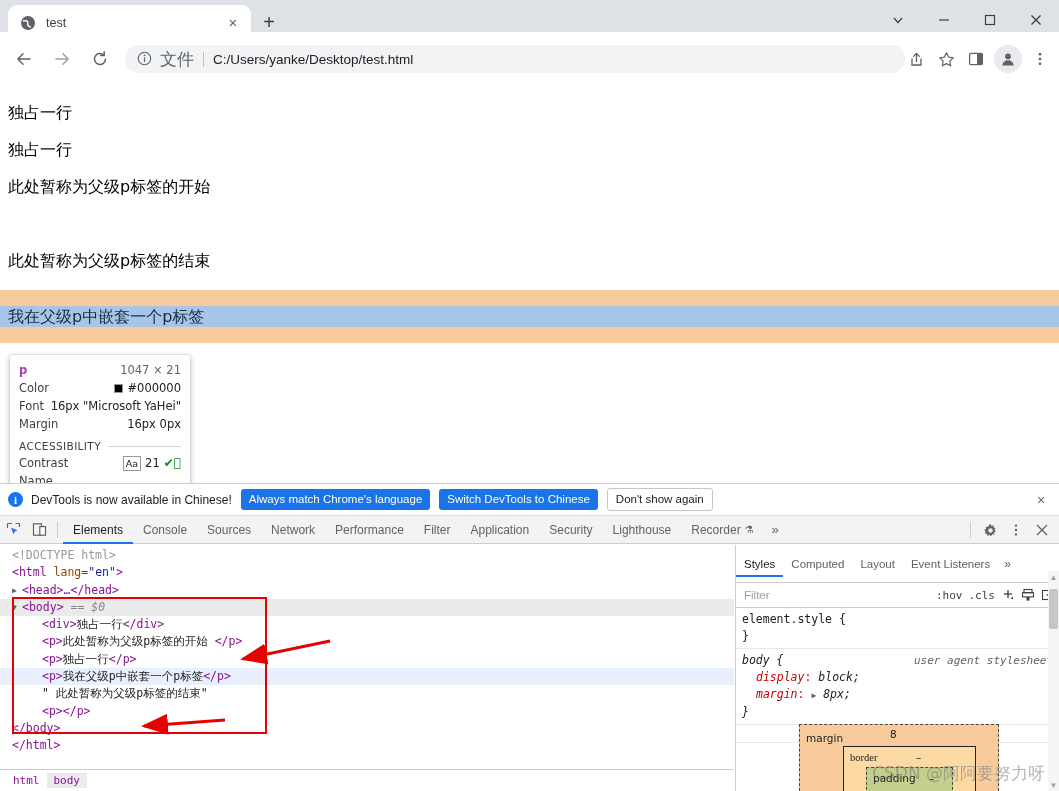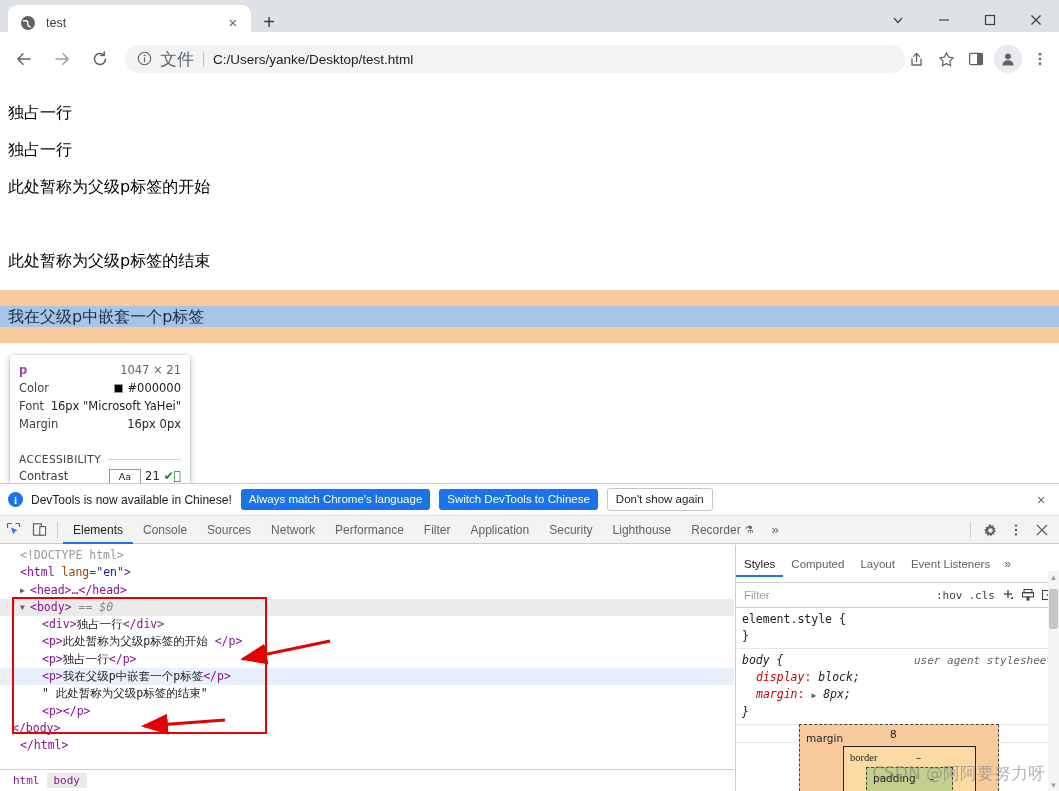--- a/index.html
+++ b/index.html
@@ -143,26 +143,26 @@
   .eltip-tag { color: #a144ad; font-weight: bold; }
   .eltip-dim { color: #5f6368; }
   .eltip-key { color: #3c4043; }
   .eltip-val { color: #202124; display: flex; align-items: center; gap: 4px; }
   .swatch {
     width: 9px; height: 9px; background: #000000;
     display: inline-block; border: 1px solid #999;
   }
   .a11y-head {
     display: flex; align-items: center; gap: 7px;
-    margin-top: 20px; margin-bottom: 2px;
+    margin-top: 7px; margin-bottom: 2px;
   }
   .a11y-head span { font-size: 10.5px; letter-spacing: .4px; color: #3c4043; }
   .a11y-head i { flex: 1; height: 1px; background: #d4d4d4; display: block; }
   .contrast-box {
-    border: 1px solid #999; font-size: 9.5px; padding: 0 9px;
+    border: 1px solid #999; font-size: 9.5px; padding: 0 2px;
     line-height: 13px; color: #202124;
   }
   .ok-circle { color: #0a8a28; font-size: 12px; line-height: 1; }
 
   
   .devtools {
     position: absolute; top: 483px; left: 0; width: 1059px; height: 308px;
     background: #ffffff; border-top: 1px solid #cdcdcd;
   }
   .dt-banner {
@@ -225,21 +225,21 @@
   
   .dom-pane {
     position: absolute; top: 61px; left: 0; width: 734px; height: 222px;
     background: #ffffff; overflow: hidden;
     font-family: "DejaVu Sans Mono", monospace; font-size: 11.5px;
     line-height: 17.3px; padding-top: 2px;
   }
   .dom-line { white-space: nowrap; position: relative; height: 17.3px; }
   .dom-line.sel-gray { background: #ebebeb; }
   .dom-line.sel-blue { background: #e8f0fe; }
-  .ind1 { padding-left: 20px; }
+  .ind1 { padding-left: 12px; }
   .ind3 { padding-left: 42px; }
   .tagp { color: #881391; }
   .attrn { color: #994500; }
   .attrv { color: #1a1aa6; }
   .txt { color: #222222; }
   .doctype { color: #999999; }
   .dollar { color: #888888; font-style: italic; }
   .caret {
     display: inline-block; width: 10px; color: #5f6368; font-size: 8px;
     transform: translateY(-1px);

